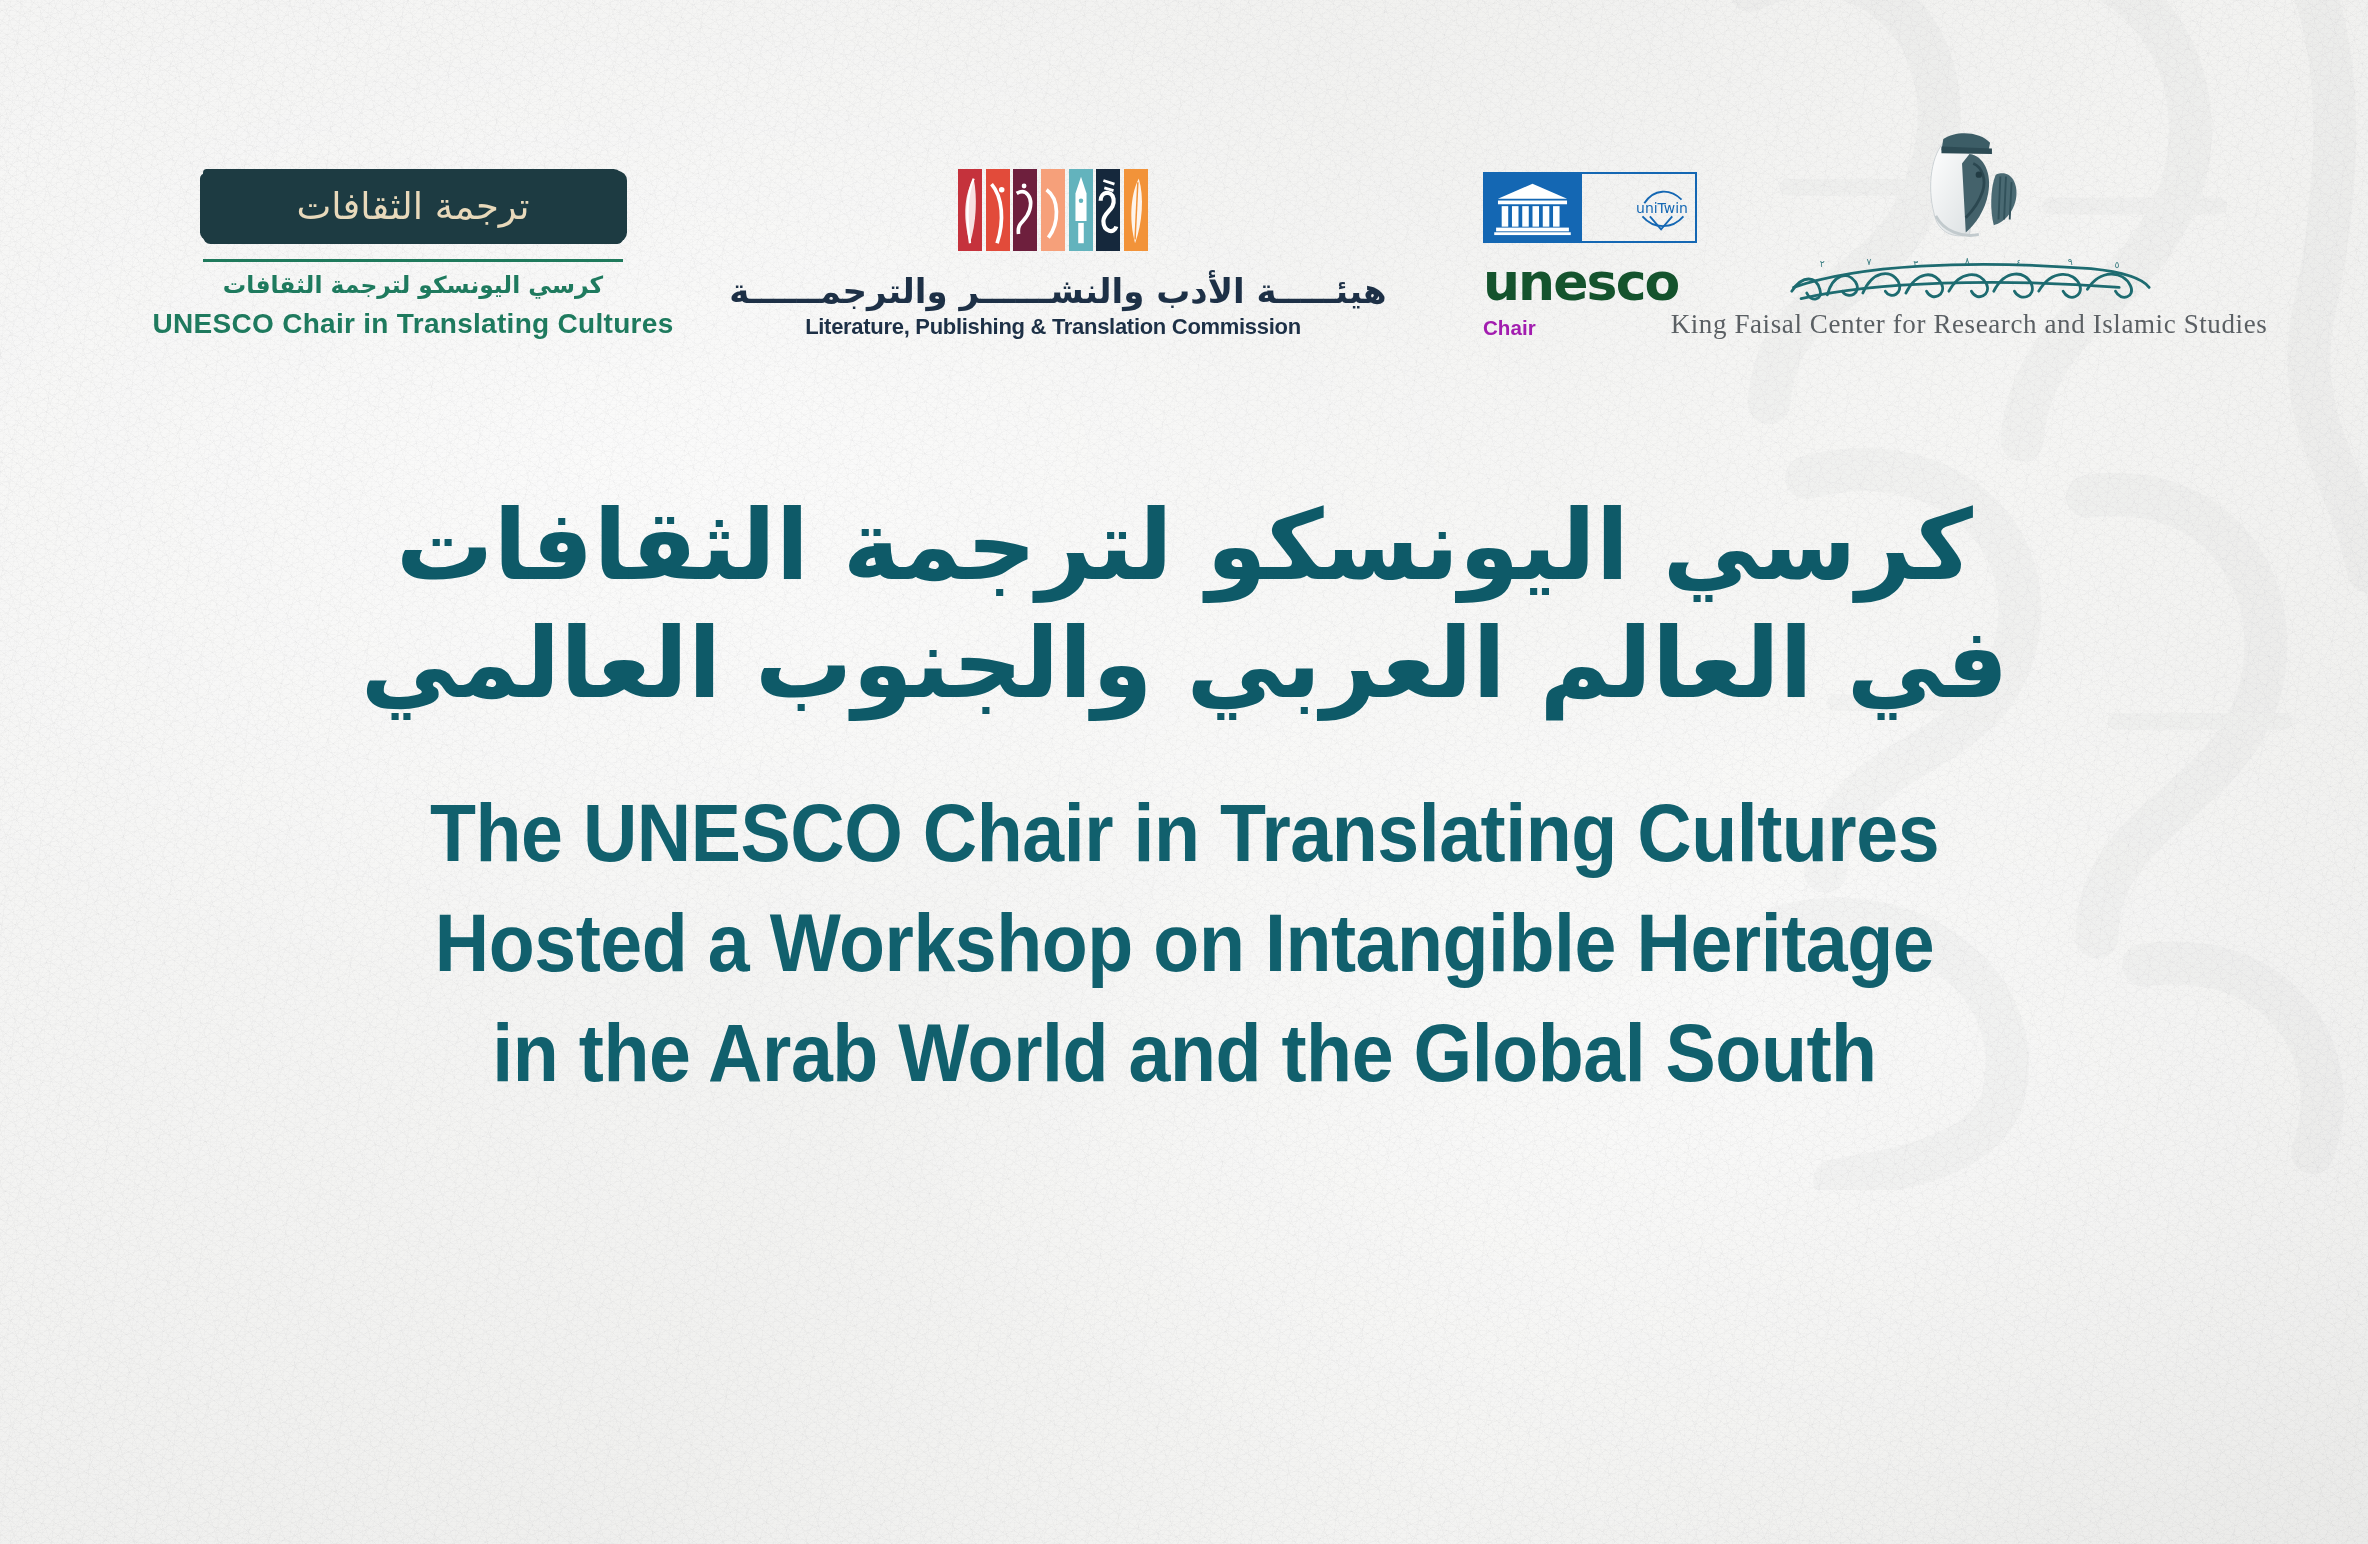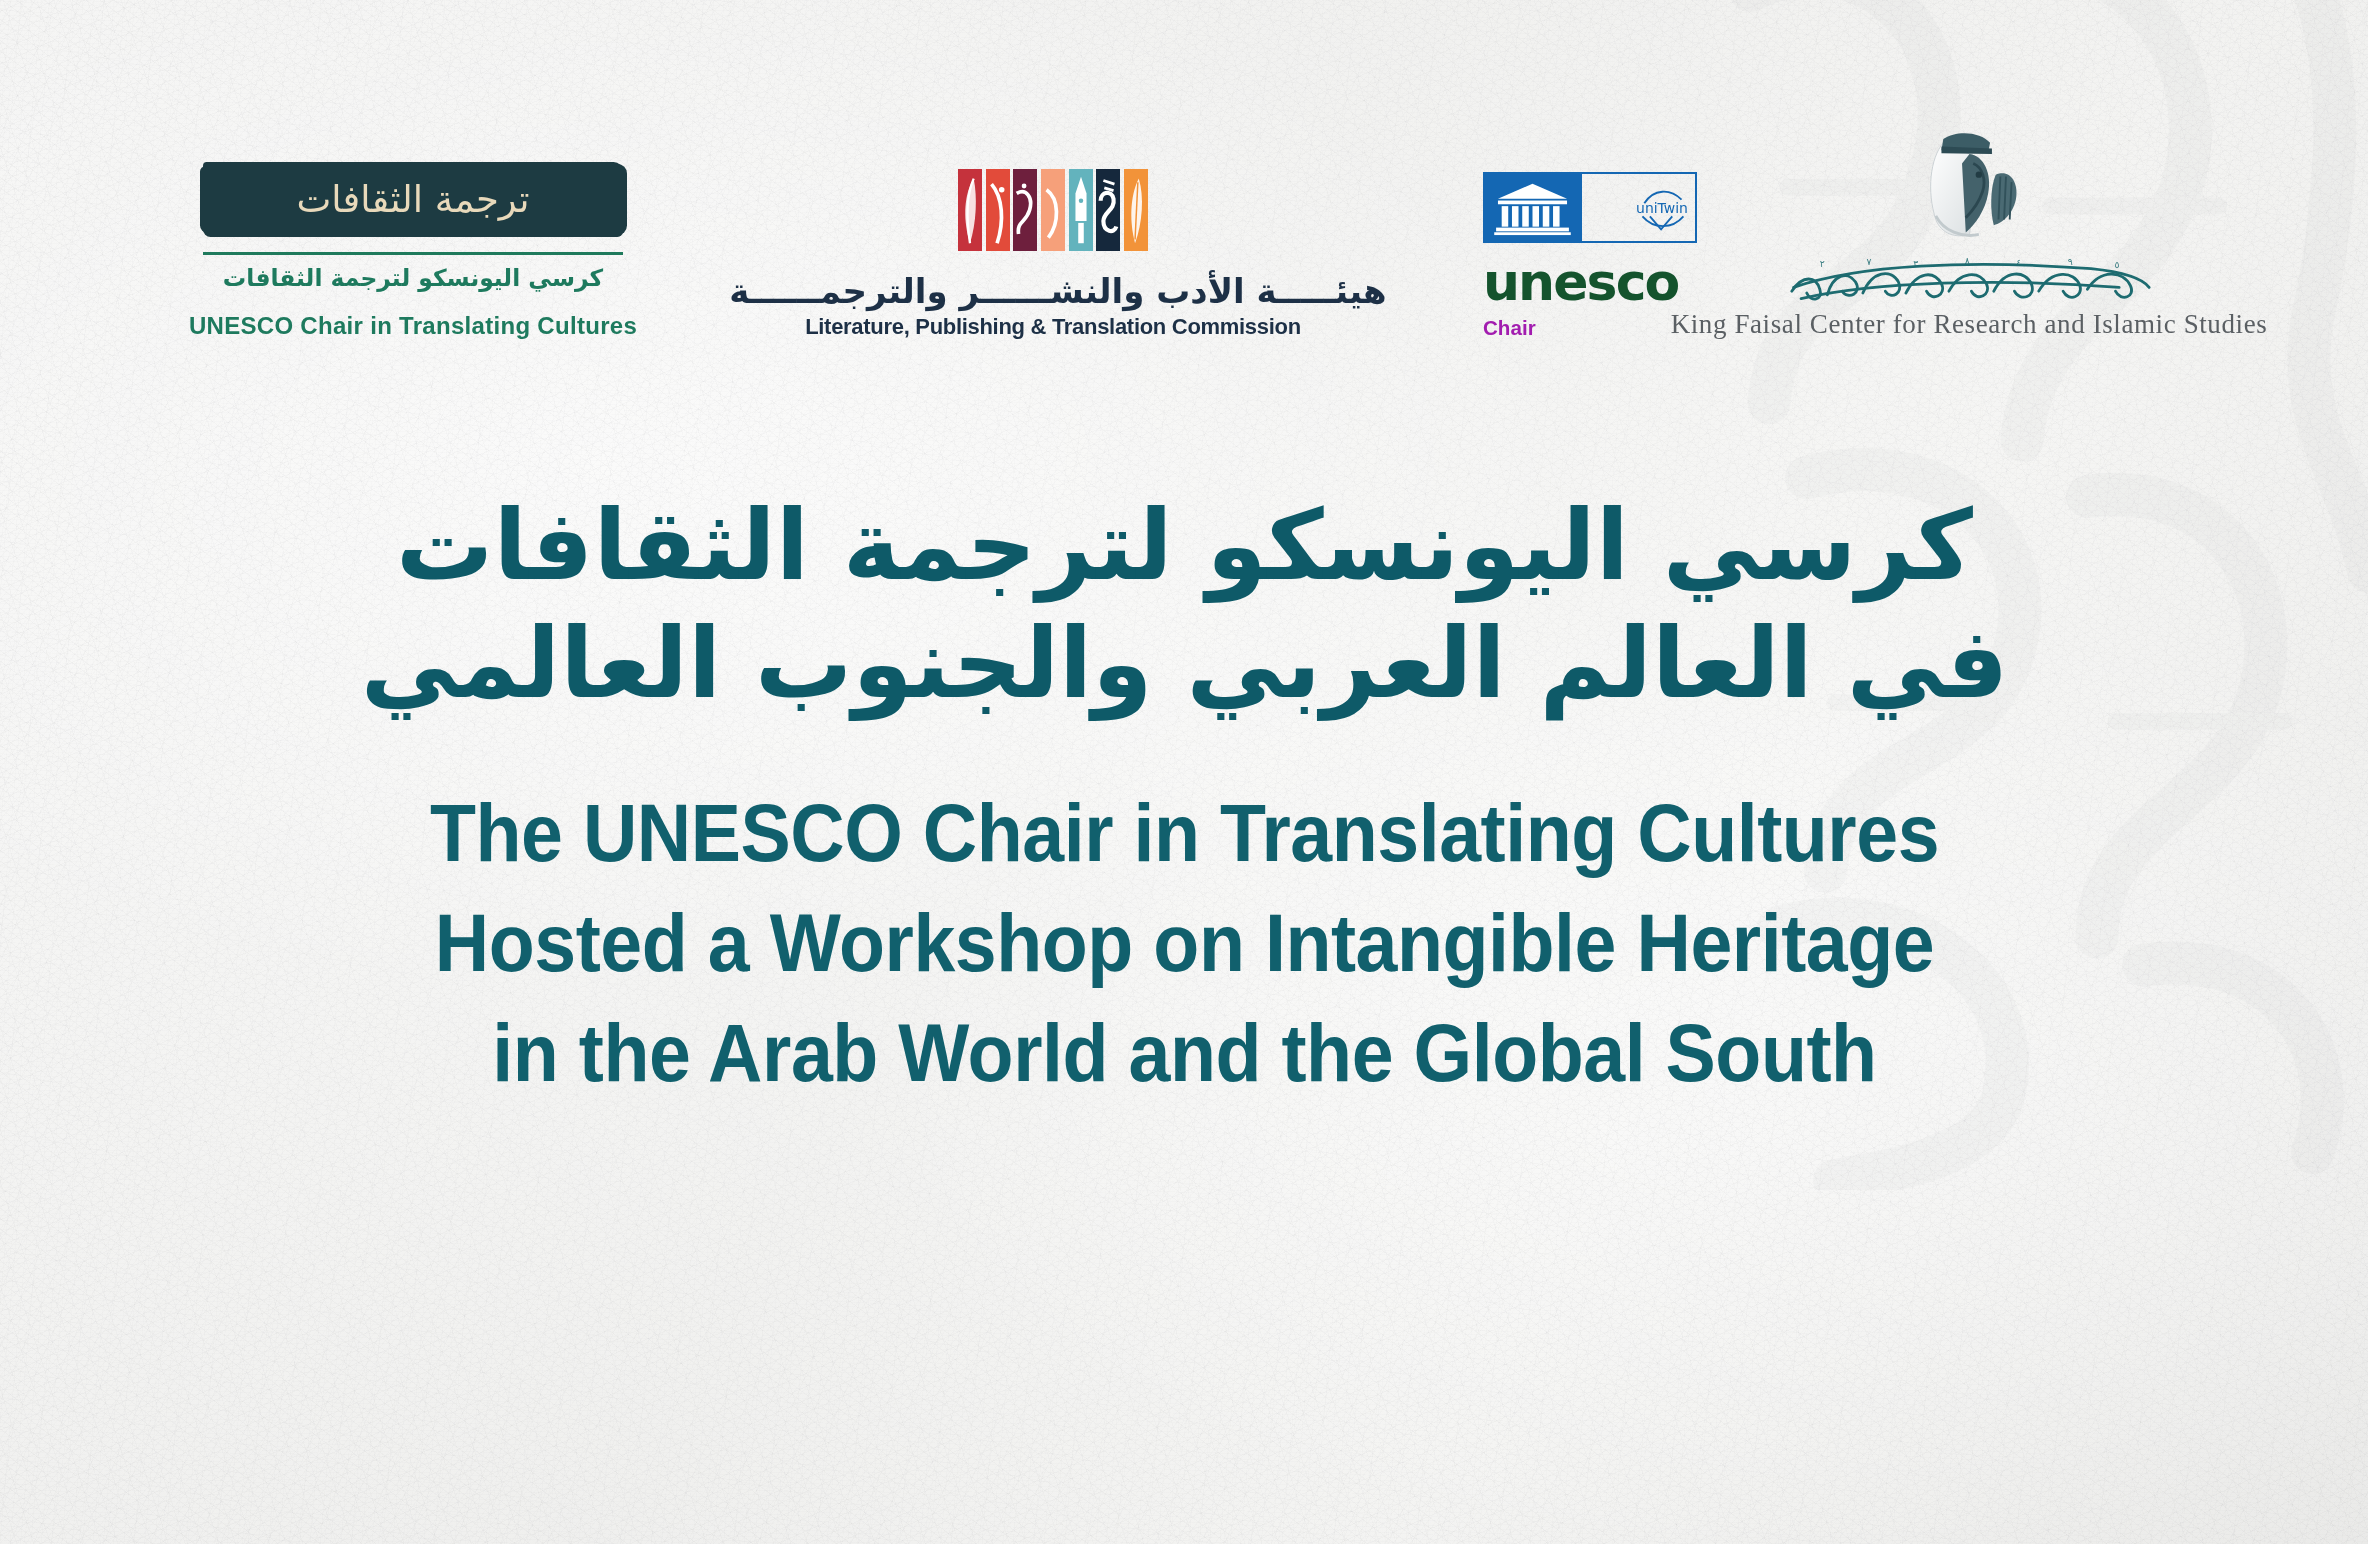--- a/index.html
+++ b/index.html
@@ -96,22 +96,22 @@
   }
   .chair-rule {
     width:420px; height:2.8px; background:#1f7a5c; margin-top:15px;
   }
   .chair-ar {
     color:#1e7a5e; direction:rtl; font-size:23.4px; font-weight:bold;
     letter-spacing:0.9px; margin-top:8.4px; white-space:nowrap;
     font-family:"DejaVu Sans", sans-serif;
   }
   .chair-en {
-    color:#1e7a5e; font-size:24px; font-weight:bold;
-    letter-spacing:0.3px; margin-top:20px; white-space:nowrap;
+    color:#1e7a5e; font-size:28px; font-weight:bold;
+    letter-spacing:0.3px; margin-top:9px; white-space:nowrap;
   }
 
   
   .lptc-logo { width:656px; display:flex; flex-direction:column; align-items:center; }
   .lptc-bars { display:flex; gap:3.7px; height:82px; margin-bottom:22.5px; }
   .lptc-bars .bar { width:24px; height:82px; position:relative; overflow:hidden; }
   .lptc-bars .bar svg { position:absolute; inset:0; width:100%; height:100%; }
   .lptc-ar {
     color:#1d3046; direction:rtl; font-size:34px; font-weight:bold;
     white-space:nowrap; font-family:"DejaVu Sans", sans-serif; line-height:1;margin-left:10px;

